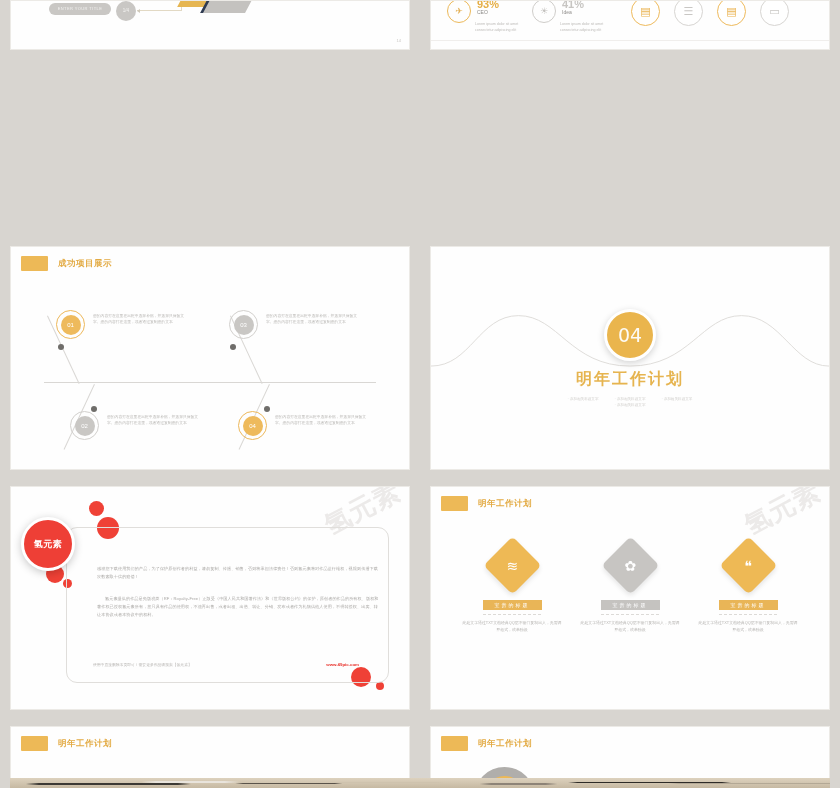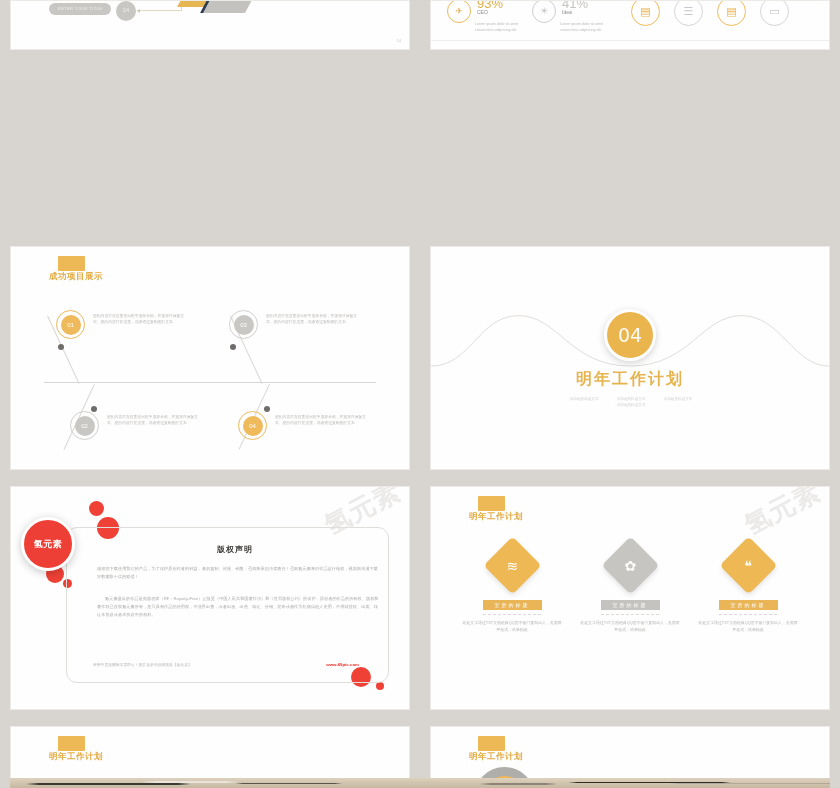--- a/index.html
+++ b/index.html
@@ -24,21 +24,21 @@
   }
   
   .wm{
     position:absolute;right:6px;top:4px;
     font-size:26px;color:#eceae9;font-weight:bold;
     transform:rotate(-28deg);transform-origin:center;
     letter-spacing:1px;pointer-events:none;user-select:none;
     font-family:"DejaVu Sans",sans-serif;
   }
   
-  .hdr{position:absolute;left:28px;top:9px;display:flex;align-items:center;flex-direction:column;}
+  .hdr{position:absolute;left:10px;top:9px;display:flex;align-items:center;}
   .hdr .sq{width:27px;height:15px;background:#edb957;border-radius:1px;}
   .hdr .tt{margin-left:10px;font-size:8.5px;color:#e3ab44;font-weight:bold;letter-spacing:.5px;}
   
   .s1 .pill{position:absolute;left:38px;top:2px;width:62px;height:12px;border-radius:7px;background:#c9c7c4;}
   .s1 .pill span{display:block;text-align:center;font-size:4px;color:#f2f1ef;line-height:12px;letter-spacing:.4px;}
   .s1 .cir{position:absolute;left:105px;top:0px;width:20px;height:20px;border-radius:50%;background:#c9c7c4;}
   .s1 .cir span{display:block;text-align:center;font-size:4.5px;color:#f4f3f1;line-height:20px;}
   .s1 .ln{position:absolute;left:126px;top:9px;width:45px;height:1px;background:#e2d9c4;}
   .s1 .ln:after{content:"";position:absolute;left:0;top:-1.5px;width:0;height:0;border-top:2px solid transparent;border-bottom:2px solid transparent;border-right:3px solid #cfc9bb;}
   .s1 .ln2{position:absolute;left:170px;top:-6px;width:1px;height:16px;background:#e2d9c4;}
@@ -47,21 +47,21 @@
   .s1 .gray{position:absolute;left:200px;top:-18px;width:42px;height:30px;background:#c4c2bf;transform:skewX(-28deg);}
   .s1 .pg{position:absolute;right:8px;bottom:6px;font-size:4px;color:#c9c7c3;}
   
   .s2{padding:0;}
   .stat{position:absolute;top:-2px;display:flex;align-items:flex-start;}
   .stat .ring{width:22px;height:22px;border-radius:50%;border:1.2px solid #ecb95a;display:flex;align-items:center;justify-content:center;}
   .stat .ring.g{border-color:#cfcdca;}
   .stat .glyph{font-size:9px;color:#e3b055;line-height:1;}
   .stat .ring.g .glyph{color:#c3c1be;}
   .stat .txt{margin-left:6px;}
-  .stat .pct{font-size:13px;font-weight:normal;color:#e5ae45;line-height:10px;}
+  .stat .pct{font-size:11px;font-weight:bold;color:#e5ae45;line-height:10px;}
   .stat .pct.g{color:#c7c5c2;}
   .stat .role{font-size:5px;color:#8e8c89;line-height:7px;}
   .stat .desc{position:absolute;top:22px;left:0;font-size:3.6px;color:#bdbbb8;line-height:6px;width:62px;}
   .icn{position:absolute;top:-4px;width:27px;height:27px;border-radius:50%;border:1px solid #d7d5d2;background:#fff;display:flex;align-items:center;justify-content:center;}
   .icn.y{border-color:#eeba5c;}
   .icn .g2{font-size:11px;color:#c9c7c4;line-height:1;}
   .icn.y .g2{color:#eab24f;}
   .s2 .botline{position:absolute;left:0;right:0;bottom:8px;height:1px;background:#f0eeec;}
   
   .fb{position:absolute;left:0;top:0;right:0;bottom:0;}
@@ -257,21 +257,20 @@
       <div class="dot" style="left:52px;top:92px;width:9px;height:9px;"></div>
       <div class="dot" style="left:340px;top:180px;width:20px;height:20px;"></div>
       <div class="dot" style="left:365px;top:195px;width:8px;height:8px;"></div>
 
       <div class="cp-box"></div>
 
       <div class="cp-logo">
         <span>氢元素</span>
       </div>
 
-      <div class="cp-h">版权声明</div>
 
       <div class="cp-p" style="left:86px;right:30px;top:78px;">感谢您下载使用我们的产品，为了保护原创作者的利益，请勿复制、传播、销售，否则将承担法律责任！否则氢元素将对作品进行维权，视规则传播下载次数索取十倍的赔偿！</div>
       <div class="cp-p" style="left:86px;right:30px;top:108px;text-indent:8px;">氢元素提供的作品是免版税类（RF：Royalty-Free）正版受《中国人民共和国著作法》和《世界版权公约》的保护，原创者的作品的所有权、版权和著作权已授权氢元素所有，您只具有作品的使用权，不能再出售，或者出租、出借、转让、分销、发布或者作为礼物供他人使用，不得转授权、出卖、转让本协议或者本协议中的权利。</div>
 
       <div class="cp-foot">使用中直接删除本页即可！需要更多作品请搜索【氢元素】</div>
       <div class="cp-url">www.49pic.com</div>
     </div>
   </div>
 
   <div class="cell">

